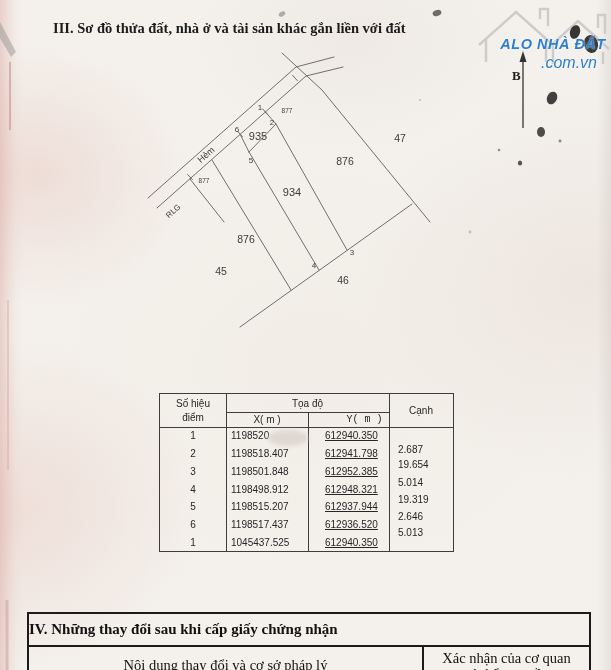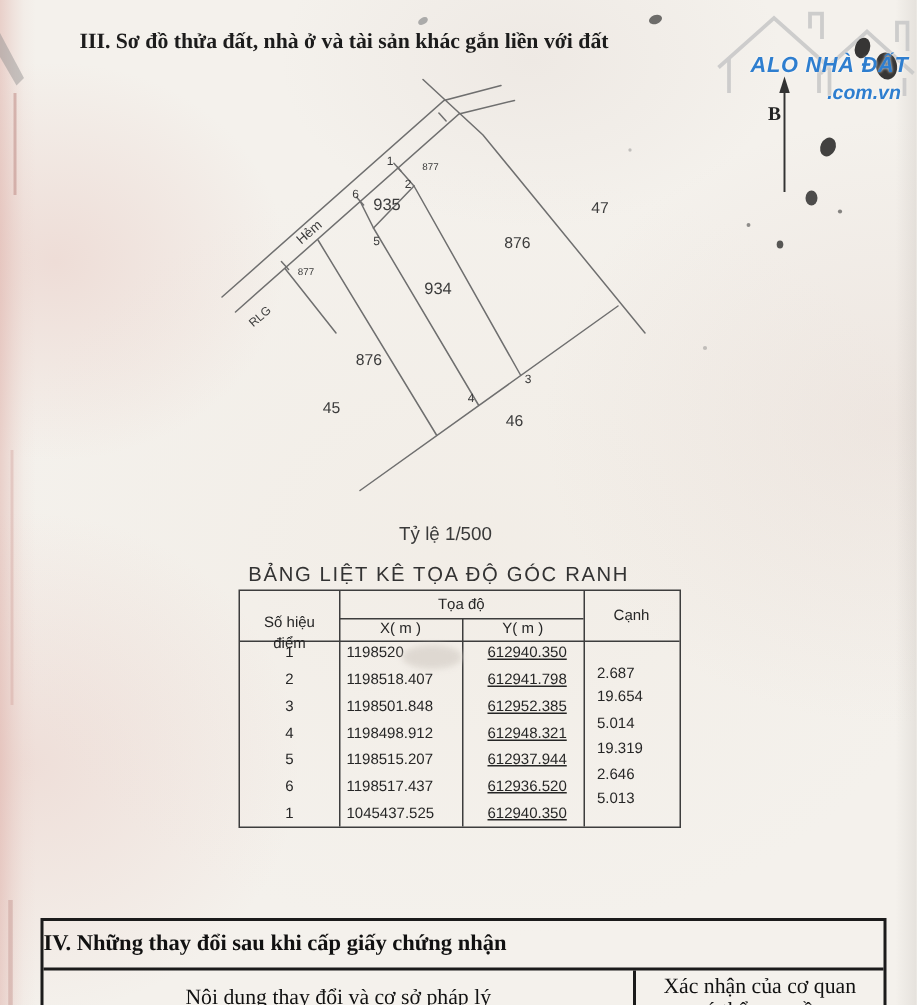--- a/index.html
+++ b/index.html
@@ -20,34 +20,34 @@
   .layer-svg{position:absolute;left:0;top:0;z-index:1;}
   
   .h3-title{left:53px;top:20px;width:420px;z-index:3;
     font-family:"Liberation Serif",serif;font-weight:bold;font-size:14.5px;color:#1c1c1c;}
   .scale-label{left:197px;top:349px;width:200px;text-align:center;font-size:12.5px;color:#3a3a3a;z-index:3;}
   .table-title{left:140px;top:375px;width:305px;text-align:center;font-size:13.5px;letter-spacing:1.1px;color:#333;z-index:3;}
   
   .logo-title{left:495px;top:36px;width:116px;text-align:center;z-index:3;
     font-size:14.5px;font-weight:bold;font-style:italic;letter-spacing:.5px;
     text-shadow:0 0 2px rgba(255,255,255,.95);}
-  .logo-domain{left:541px;top:54px;width:70px;text-align:center;z-index:3;
-    font-size:13px;font-weight:bold;font-style:italic;text-shadow:0 0 2px rgba(255,255,255,.95);}
+  .logo-domain{left:541px;top:54px;width:70px;text-align:left;z-index:3;
+    font-size:16px;font-weight:normal;font-style:italic;text-shadow:0 0 2px rgba(255,255,255,.95);}
   
   .ctable{left:159px;top:393px;width:293px;height:157px;border:1px solid #3d3d3d;z-index:3;
     font-size:10px;color:#262626;background:transparent;}
   .ctable .vline{position:absolute;width:1px;background:#3d3d3d;}
   .ctable .hline{position:absolute;height:1px;background:#3d3d3d;}
   .v1{left:66px;top:0;bottom:0;} .v2{left:148px;top:18px;bottom:0;} .v3{left:229px;top:0;bottom:0;}
   .hh1{left:66px;top:18px;width:163px;} .hh2{left:0;top:33px;width:100%;}
   .hdr{position:absolute;display:flex;align-items:center;justify-content:center;text-align:center;}
-  .hdr-pt{left:0;top:0;width:66px;height:33px;flex-direction:column;line-height:14px;margin-top:12px;}
+  .hdr-pt{left:0;top:0;width:66px;height:33px;flex-direction:column;line-height:14px;}
   .hdr-toado{left:66px;top:0;width:163px;height:18px;}
   .hdr-x{left:66px;top:18px;width:82px;height:15px;}
-  .hdr-y{left:148px;top:18px;width:81px;height:15px;}
+  .hdr-y{left:164px;top:18px;width:81px;height:15px;font-family:Liberation Mono, monospace;}
   .hdr-canh{left:229px;top:0;width:64px;height:33px;}
   .tdata{position:absolute;left:0;top:33px;right:0;bottom:0;display:flex;flex-direction:column;}
   .trow{flex:1;display:flex;align-items:center;}
   .c-pt{width:66px;text-align:center;}
   .c-x{width:82px;padding-left:5px;box-sizing:border-box;}
   .c-y{width:81px;padding-left:17px;box-sizing:border-box;text-decoration:underline;}
   .edgeval{position:absolute;left:238px;height:14px;line-height:14px;}
   .e0{top:49px;} .e1{top:64px;} .e2{top:82px;} .e3{top:99px;} .e4{top:116px;} .e5{top:132px;}
   .smudge{left:268px;top:430px;width:40px;height:16px;background:#dcd6cf;opacity:.9;
     filter:blur(2px);border-radius:50%;z-index:4;}
@@ -147,22 +147,20 @@
       <text x="251" y="163" font-size="8">5</text>
       <text x="237" y="132" font-size="8">6</text>
     </g>
   </svg>
 
   <div class="abs h3-title">III. Sơ đồ thửa đất, nhà ở và tài sản khác gắn liền với đất</div>
 
   <div class="abs logo-title" style="color:#2e7ecf;">ALO NHÀ ĐẤT</div>
   <div class="abs logo-domain" style="color:#2e7ecf;">.com.vn</div>
 
-  <div class="abs scale-label">Tỷ lệ 1/500</div>
-  <div class="abs table-title">BẢNG LIỆT KÊ TỌA ĐỘ GÓC RANH</div>
 
   <div class="abs ctable">
     <div class="vline v1"></div>
     <div class="vline v2"></div>
     <div class="vline v3"></div>
     <div class="hline hh1"></div>
     <div class="hline hh2"></div>
 
     <div class="hdr hdr-pt">
       <span>Số hiệu</span>

